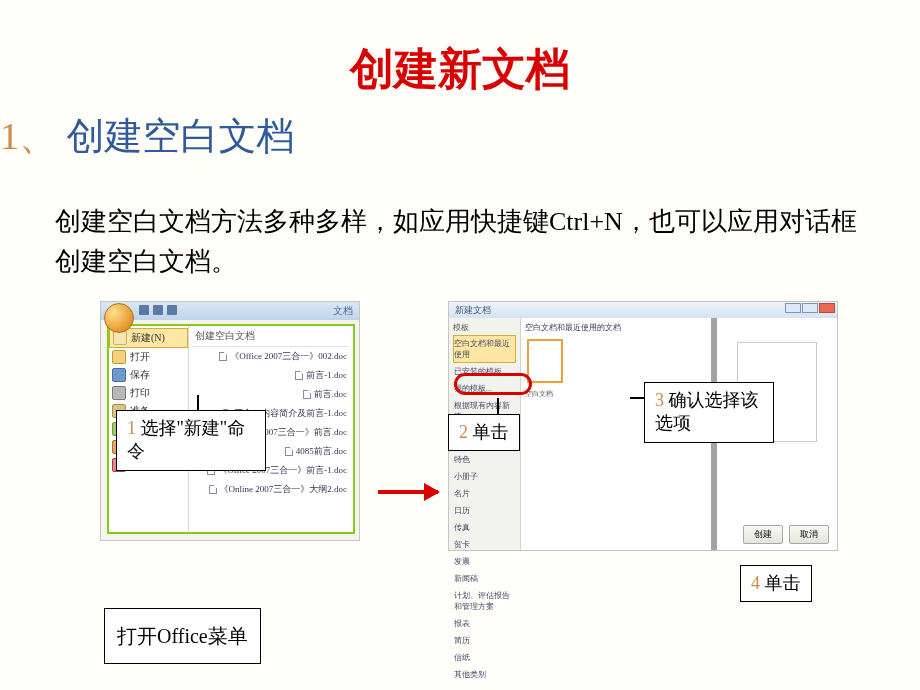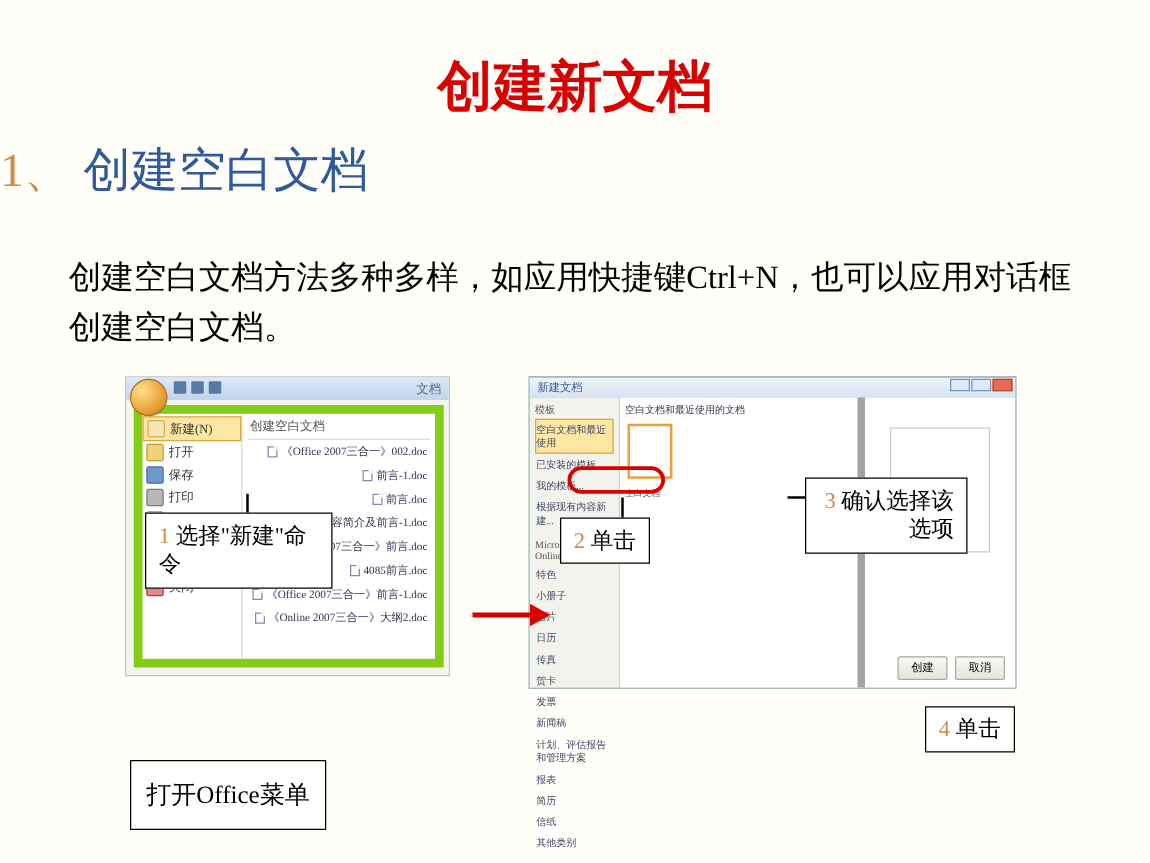--- a/index.html
+++ b/index.html
@@ -41,26 +41,26 @@
     position: absolute;
     left: 100px;
     top: 0;
     width: 260px;
     height: 240px;
     border: 1px solid #c5c5c5;
     background: #f5f5f0;
   }
   .fig-right {
     position: absolute;
-    left: 423px;
+    left: 448px;
     top: 0;
     width: 390px;
     height: 250px;
     border: 1px solid #c5c5c5;
-    background: #0f766e;
+    background: #f97316;
   }
   
   .qat {
     height: 18px;
     background: linear-gradient(#dce8f5, #bfd4ea);
     position: relative;
   }
   .orb {
     position: absolute;
     left: 3px; top: 1px;
@@ -68,21 +68,21 @@
     border-radius: 50%;
     background: radial-gradient(circle at 30% 30%, #ffe08a, #e8a23a 60%, #c77812);
     border: 1px solid #b07020;
     z-index: 3;
   }
   .qat-icons { position:absolute; left:38px; top:3px; display:flex; gap:4px; }
   .qat-icons span { width:10px; height:10px; background:#5a7aa5; display:inline-block; border-radius:1px;}
   .doc-label { position:absolute; right:6px; top:2px; font-size:10px; color:#4a6a95; }
   .menu-pane {
     position:absolute; left:6px; top:22px; width:248px; height:210px;
-    background:#fff; border:7px solid #84cc16;
+    background:#fff; border:2px solid #84cc16;
     display:flex;
   }
   .menu-left { width:80px; border-right:1px solid #d8d8d0; padding:2px 0;}
   .menu-right { flex:1; padding:2px 4px; }
   .mitem { display:flex; align-items:center; gap:4px; padding:2px 3px; font-size:10px; color:#333;}
   .mitem.hl { background:#fde7a3; border:1px solid #d9a93a; }
   .micon { width:14px; height:14px; display:inline-block; border-radius:2px; }
   .mi-new { background:#f5e6b8; border:1px solid #d4b050;}
   .mi-open { background:#f1d27a; border:1px solid #c79a2e;}
   .mi-save { background:#6d98d0; border:1px solid #4a6fa0;}
@@ -122,21 +122,21 @@
     position: absolute;
     background: #fff;
     border: 1px solid #000;
     font-size: 18px;
     padding: 6px 10px;
     line-height: 1.3;
     z-index: 10;
   }
   .co1 { left: 116px; top: 410px; width: 150px; }
   .co2 { left: 448px; top: 414px; }
-  .co3 { left: 644px; top: 382px; width: 130px; text-align: right; }
+  .co3 { left: 644px; top: 382px; width: 130px; }
   .co4 { left: 740px; top: 565px; }
   .co5 { left: 104px; top: 608px; font-size:20px; padding:14px 12px;}
   .num { color:#d08a4a; font-family:"Times New Roman", serif; font-weight:normal;}
   
   .arrow {
     position:absolute;
     left: 378px; top: 490px;
     width: 60px; height: 4px;
     background:#d90000;
   }

